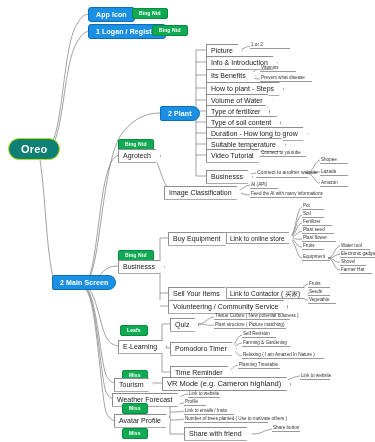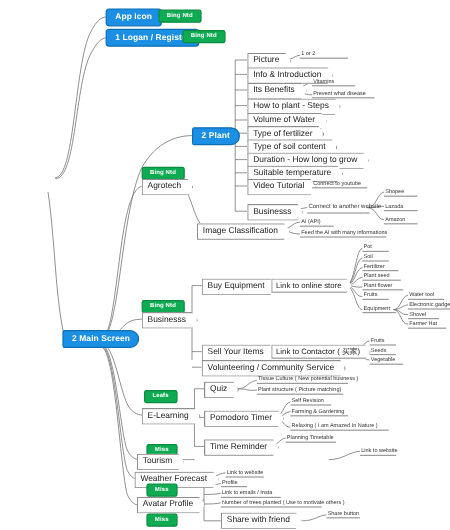--- a/index.html
+++ b/index.html
@@ -169,20 +169,23 @@
       <path d="M160,421 C166,421 168,419 170,416"></path>
       <path d="M170,404 L170,434"></path>
       <path d="M170,404 C176,404 180,404 184,403"></path>
       <path d="M170,412 C176,412 180,412 184,411"></path>
       <path d="M170,420 C176,420 180,420 184,419"></path>
       <path d="M170,434 C176,434 180,434 184,434"></path>
       <path d="M252,434 C262,434 264,430 272,429"></path>
     </g>
   </svg>
 
+  <div class="node root" style="left:8px;top:138px;">
+    <span>Oreo</span>
+  </div>
 
   <div class="node blue" style="left:88px;top:7px;">
     <span>App Icon</span>
   </div>
   <div class="node badge" style="left:132px;top:8px;">Bing Ntd</div>
 
   <div class="node blue" style="left:88px;top:24px;">
     <span>1 Logan / Register</span>
   </div>
   <div class="node badge" style="left:152px;top:25px;">Bing Ntd</div>
@@ -295,20 +298,22 @@
   <div class="node leaf" style="left:242px;top:340px;width:48px;">Farming &amp; Gardening</div>
   <div class="node leaf" style="left:242px;top:352px;width:82px;">Relaxing ( I am Amazed In Nature )</div>
 
   <div class="node flagbox notch" style="left:170px;top:366px;">
     <span>Time Reminder</span></div>
   <div class="node leaf" style="left:238px;top:362px;width:42px;">Planning Timetable</div>
 
   <div class="node badge" style="left:122px;top:370px;">Miss</div>
   <div class="node flagbox notch" style="left:114px;top:378px;">
     <span>Tourism</span></div>
+  <div class="node flagbox notch big" style="left:162px;top:377px;">
+    <span>VR Mode (e.g. Cameron highland)</span></div>
   <div class="node leaf" style="left:300px;top:373px;width:30px;">Link to website</div>
 
   <div class="node flagbox notch" style="left:112px;top:393px;">
     <span>Weather Forecast</span></div>
   <div class="node leaf" style="left:188px;top:391px;width:32px;">Link to website</div>
 
   <div class="node badge" style="left:122px;top:403px;">Miss</div>
   <div class="node flagbox notch" style="left:114px;top:414px;">
     <span>Avatar Profile</span></div>
   <div class="node badge" style="left:122px;top:428px;">Miss</div>

